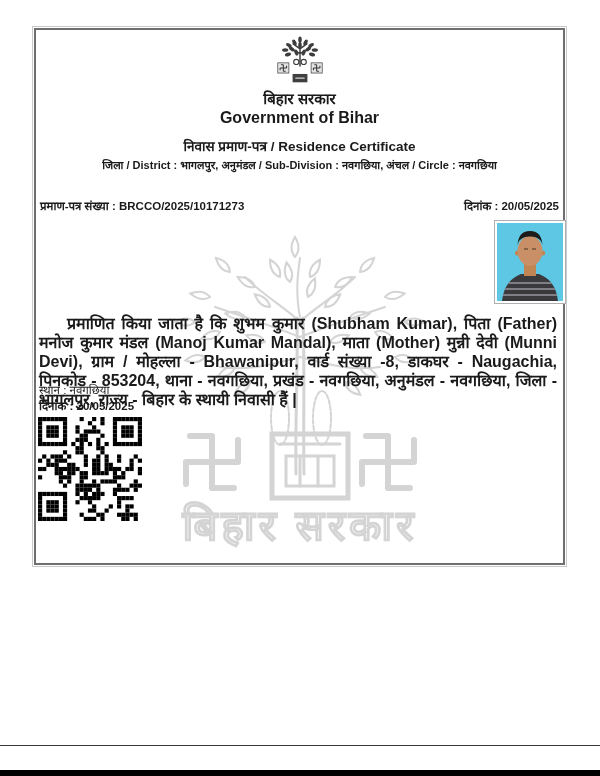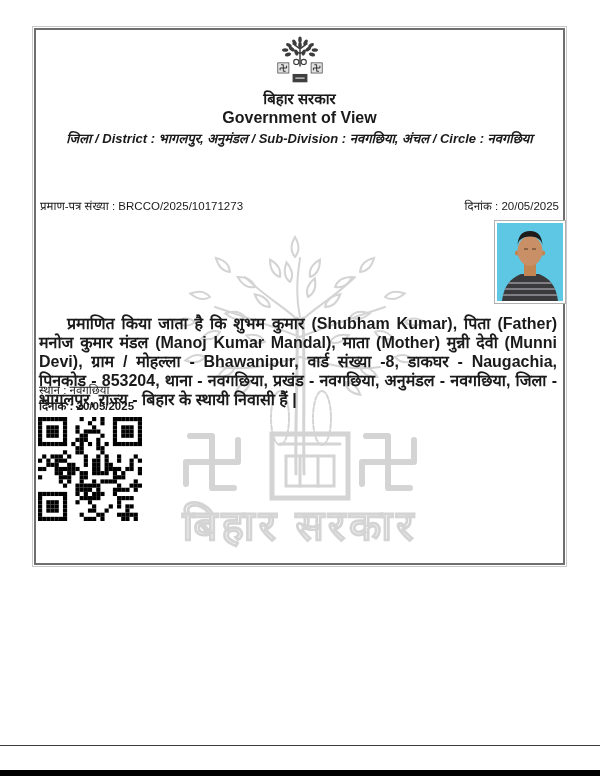--- a/index.html
+++ b/index.html
@@ -17,25 +17,25 @@
     position:absolute; left:150px; top:222px; width:300px; height:330px;
     z-index:0; pointer-events:none;
   }
   .content { position:relative; z-index:2; width:100%; height:100%; }
   .header { text-align:center; padding-top:6px; }
   .logo { display:block; margin:0 auto 2px; width:56px; height:50px; }
   .org-hindi { font-size:15px; font-weight:bold; }
   .org-en { font-size:16px; font-weight:bold; margin-top:1px; }
   .form-line { font-size:13px; font-weight:bold; margin-top:1px; }
   .cert-title { font-size:13.5px; font-weight:bold; margin-top:10px; }
-  .district-line { font-size:13px; font-weight:bold; margin-top:2px;font-style:italic; }
+  .district-line { font-size:11px; font-weight:bold; margin-top:2px; }
   .meta-row {
     position:absolute; left:4px; right:4px; top:168px;
     display:flex; justify-content:space-between;
-    font-size:11.5px; font-weight:normal;text-align:right;
+    font-size:11.5px; font-weight:bold;text-align:right;
   }
   .photo-frame {
     position:absolute; left:458px; top:190px; width:72px; height:84px;
     background:#fff; border:1px solid #b0b0b0; padding:2px;
   }
   .photo-frame svg { width:100%; height:100%; display:block; }
   .body-par {
     position:absolute; left:3px; right:6px; top:284px;
     font-size:16px; font-weight:bold; line-height:19px;
     text-align:justify; text-indent:28px;
@@ -153,21 +153,22 @@
             <path d="M12,31 V38 M8.5,34.5 H15.5 M12,31 L9.5,31 M15.5,34.5 L15.5,32 M12,38 L14.5,38 M8.5,34.5 L8.5,37" stroke="#333" stroke-width="1.1" fill="none"></path>
           </g>
           <g>
             <rect x="42" y="29" width="12" height="11" fill="#e3e3e3" stroke="#444" stroke-width="0.8"></rect>
             <path d="M48,31 V38 M44.5,34.5 H51.5 M48,31 L45.5,31 M51.5,34.5 L51.5,32 M48,38 L50.5,38 M44.5,34.5 L44.5,37" stroke="#333" stroke-width="1.1" fill="none"></path>
           </g>
           <rect x="22" y="41" width="16" height="9" fill="#3f3f3f"></rect>
           <path d="M25,45.5 H35" stroke="#cfcfcf" stroke-width="1.4"></path>
         </svg>
         <div class="org-hindi">बिहार सरकार</div>
-        <div class="org-en">Government of View</div>
+        <div class="org-en">Government of Bihar</div>
+        <div class="cert-title">निवास प्रमाण-पत्र / Residence Certificate</div>
         <div class="district-line">जिला / District : भागलपुर, अनुमंडल / Sub-Division : नवगछिया, अंचल / Circle : नवगछिया</div>
       </div>
 
       <div class="meta-row">
         <span>प्रमाण-पत्र संख्या : BRCCO/2025/10171273</span>
         <span>दिनांक : 20/05/2025</span>
       </div>
 
       <div class="photo-frame">
         <svg viewBox="0 0 66 78">

